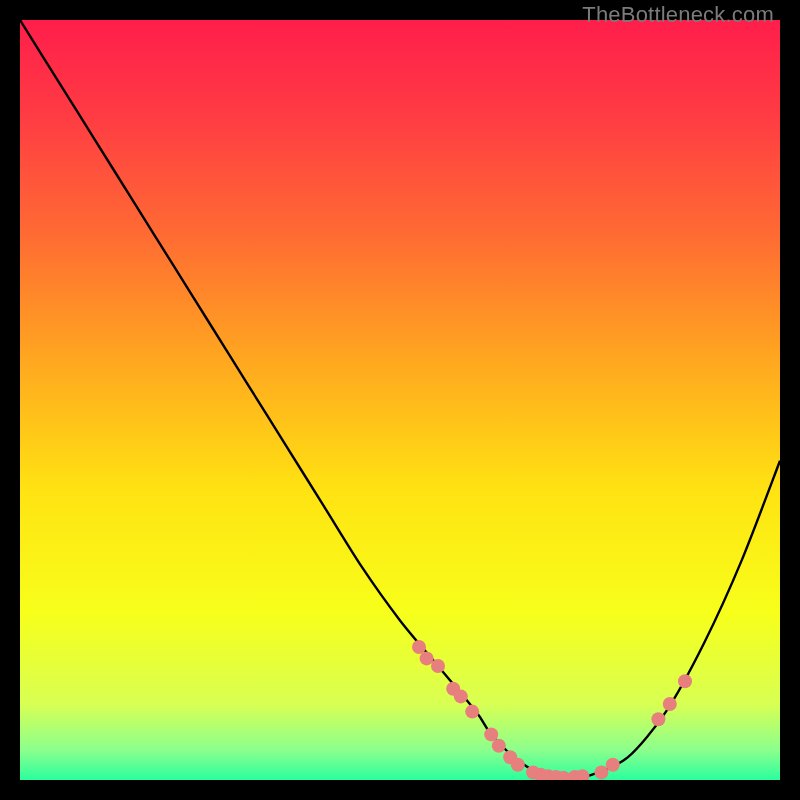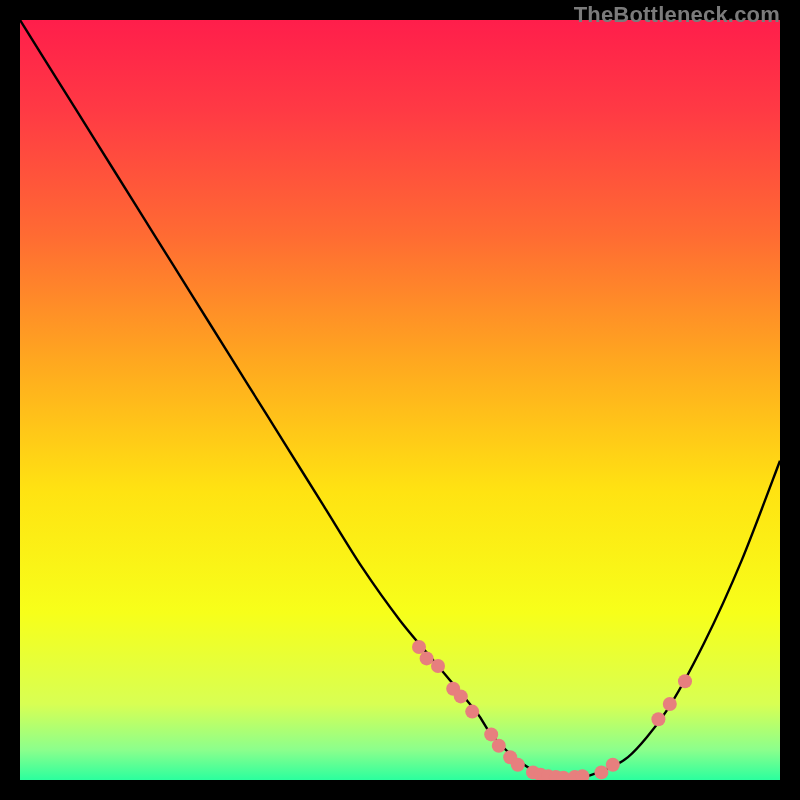--- a/index.html
+++ b/index.html
@@ -22,24 +22,24 @@
   .plot {
     position: absolute;
     left: 0;
     top: 0;
     width: 760px;
     height: 760px;
   }
   .watermark {
     position: absolute;
     top: 2px;
-    right: 20px;
+    right: 26px;
     color: #7b7b7b;
     font-size: 22px;
-    font-weight: 700;
+    font-weight: 400;
     letter-spacing: 0.2px;
     user-select: none;
   }
 </style>
 </head>
 <body>
 
 <div class="frame">
   <svg class="plot" viewBox="0 0 760 760" preserveAspectRatio="none">
     <defs>

